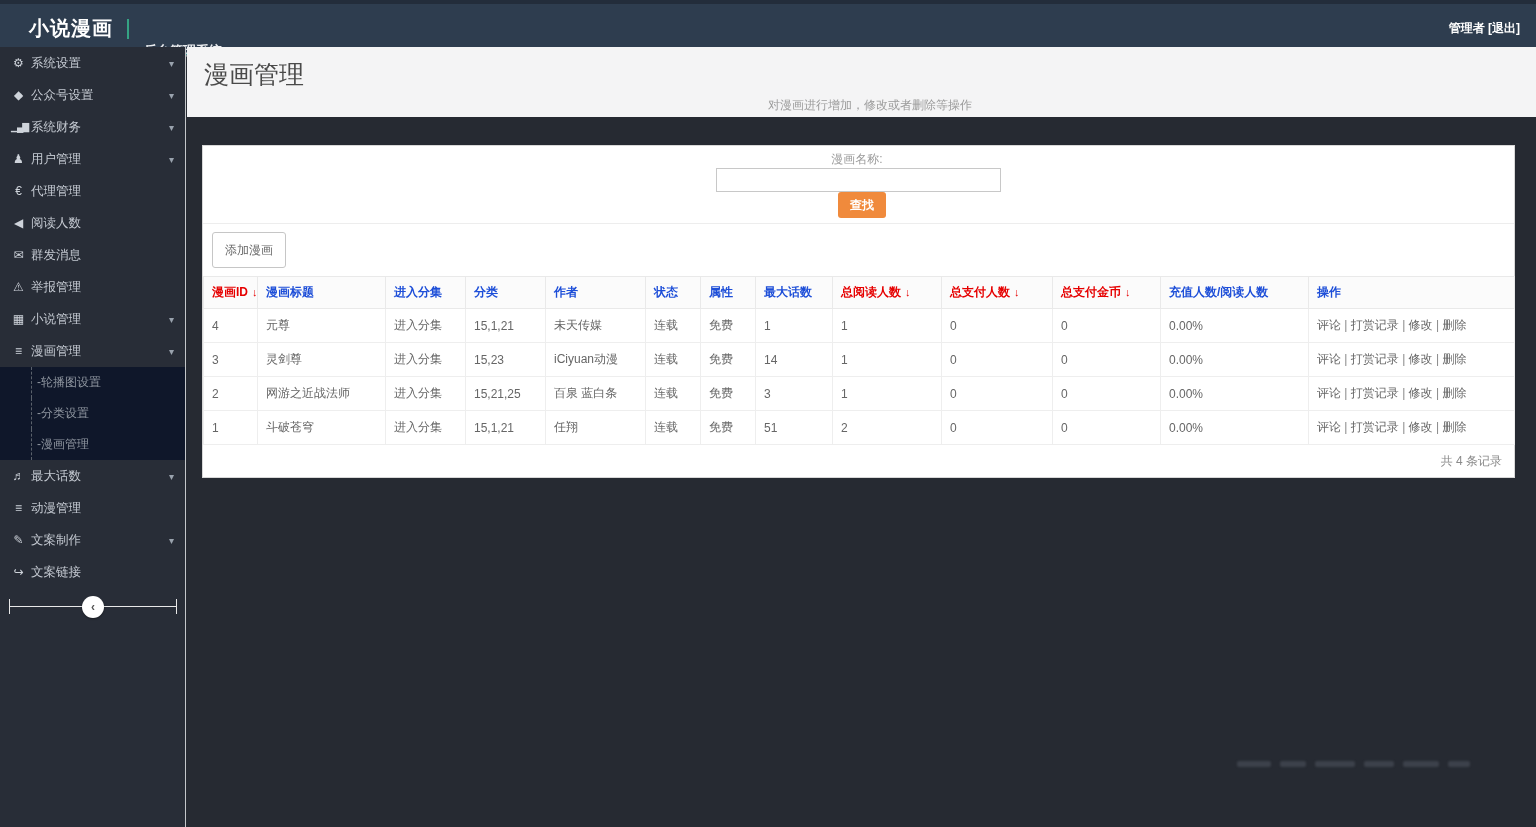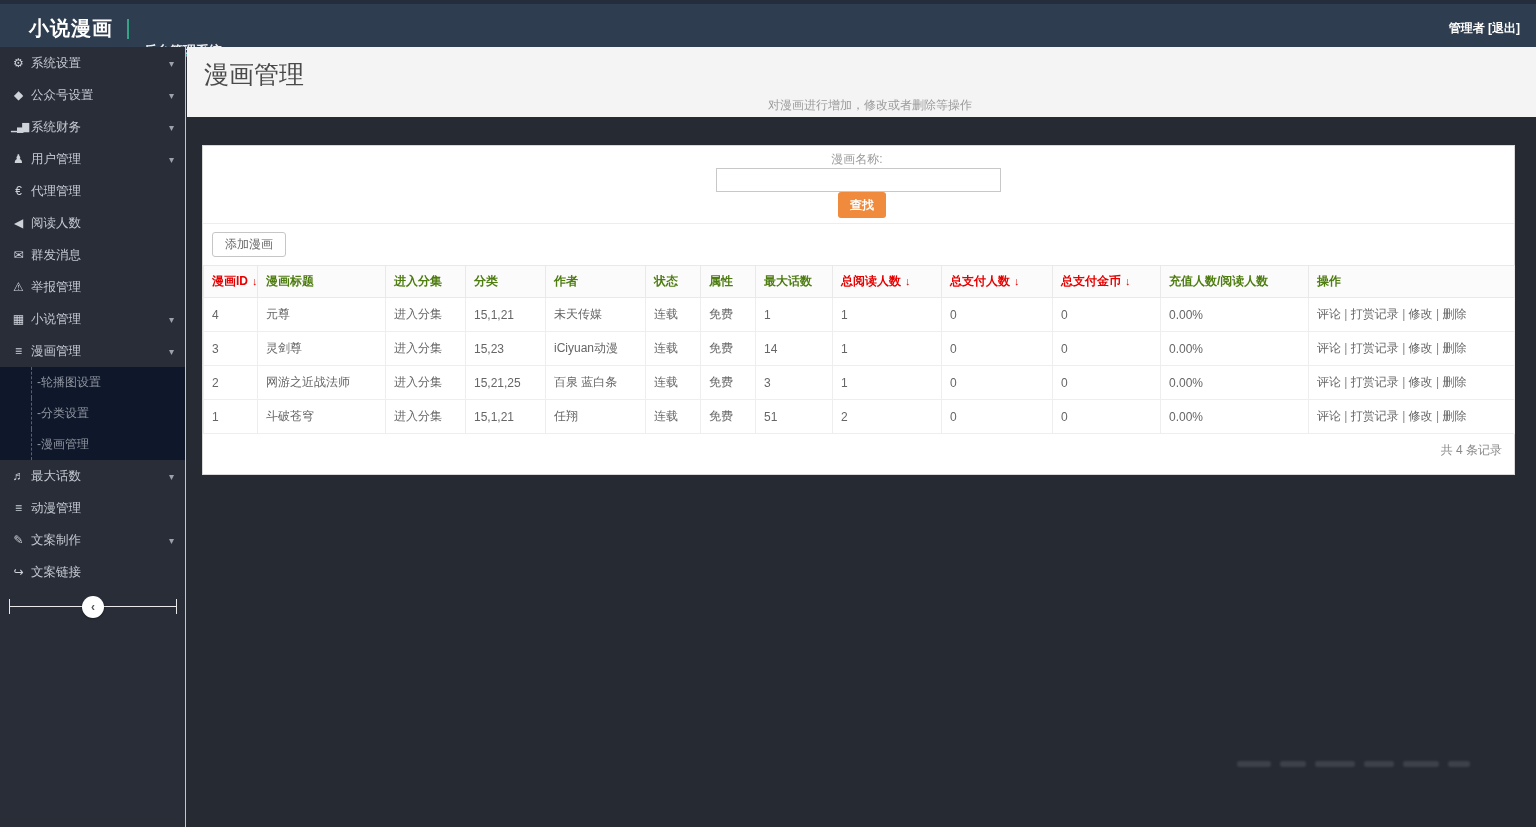--- a/index.html
+++ b/index.html
@@ -83,38 +83,38 @@
     width:285px; height:24px; border:1px solid #c8c8c8; padding:0 5px;
     font-size:12px; color:#333; outline:none; font-family:inherit;
   }
   .search-btn {
     margin-left:7px; height:26px; padding:0 12px;
     background:var(--accent,#f08a3c); color:#fff; border:none; border-radius:3px;
     font-size:12px; font-weight:bold; cursor:pointer; font-family:inherit;
   }
   .toolbar-row { padding:8px 9px; }
   .add-btn {
-    height:25px; padding:0 12px; background:#fff; color:#666;
+    height:36px; padding:0 12px; background:#fff; color:#666;
     border:1px solid #c6c6c6; border-radius:3px; font-size:12px; cursor:pointer; font-family:inherit;
   }
   table.grid { width:100%; border-collapse:collapse; table-layout:fixed; font-size:12px; }
   table.grid th {
-    padding:7px 8px; text-align:left; font-weight:bold; color:#4d7c0f;
+    padding:7px 8px; text-align:left; font-weight:bold; color:#1d4ed8;
     border:1px solid #e9e9e9; background:#fbfbfb; white-space:nowrap; overflow:hidden; cursor:pointer;
   }
   table.grid th.sorted { color:var(--sort-red,#e60000); }
   table.grid th .arrow { margin-left:4px; font-weight:normal; font-size:11px; }
   table.grid td {
     padding:8px; color:#666; border:1px solid #eeeeee; background:#fff;
     white-space:nowrap; overflow:hidden;
   }
   a.cell-link, a.action-link { color:#666; text-decoration:none; cursor:pointer; }
   .action-sep { color:#888; }
   .table-footer {
-    text-align:right; padding:8px 12px 15px; font-size:12px; color:#8a8a8a; background:#fff;
+    text-align:right; padding:8px 12px 7px; font-size:12px; color:#8a8a8a; background:#fff;
   }
 
   
   .watermark { position:absolute; right:66px; bottom:60px; display:flex; gap:9px; align-items:center; }
   .watermark i {
     display:block; height:6px; background:rgba(150,160,175,.20);
     border-radius:2px; filter:blur(1px);
   }
   .watermark i:nth-child(1){width:34px;} .watermark i:nth-child(2){width:26px;}
   .watermark i:nth-child(3){width:40px;} .watermark i:nth-child(4){width:30px;}

